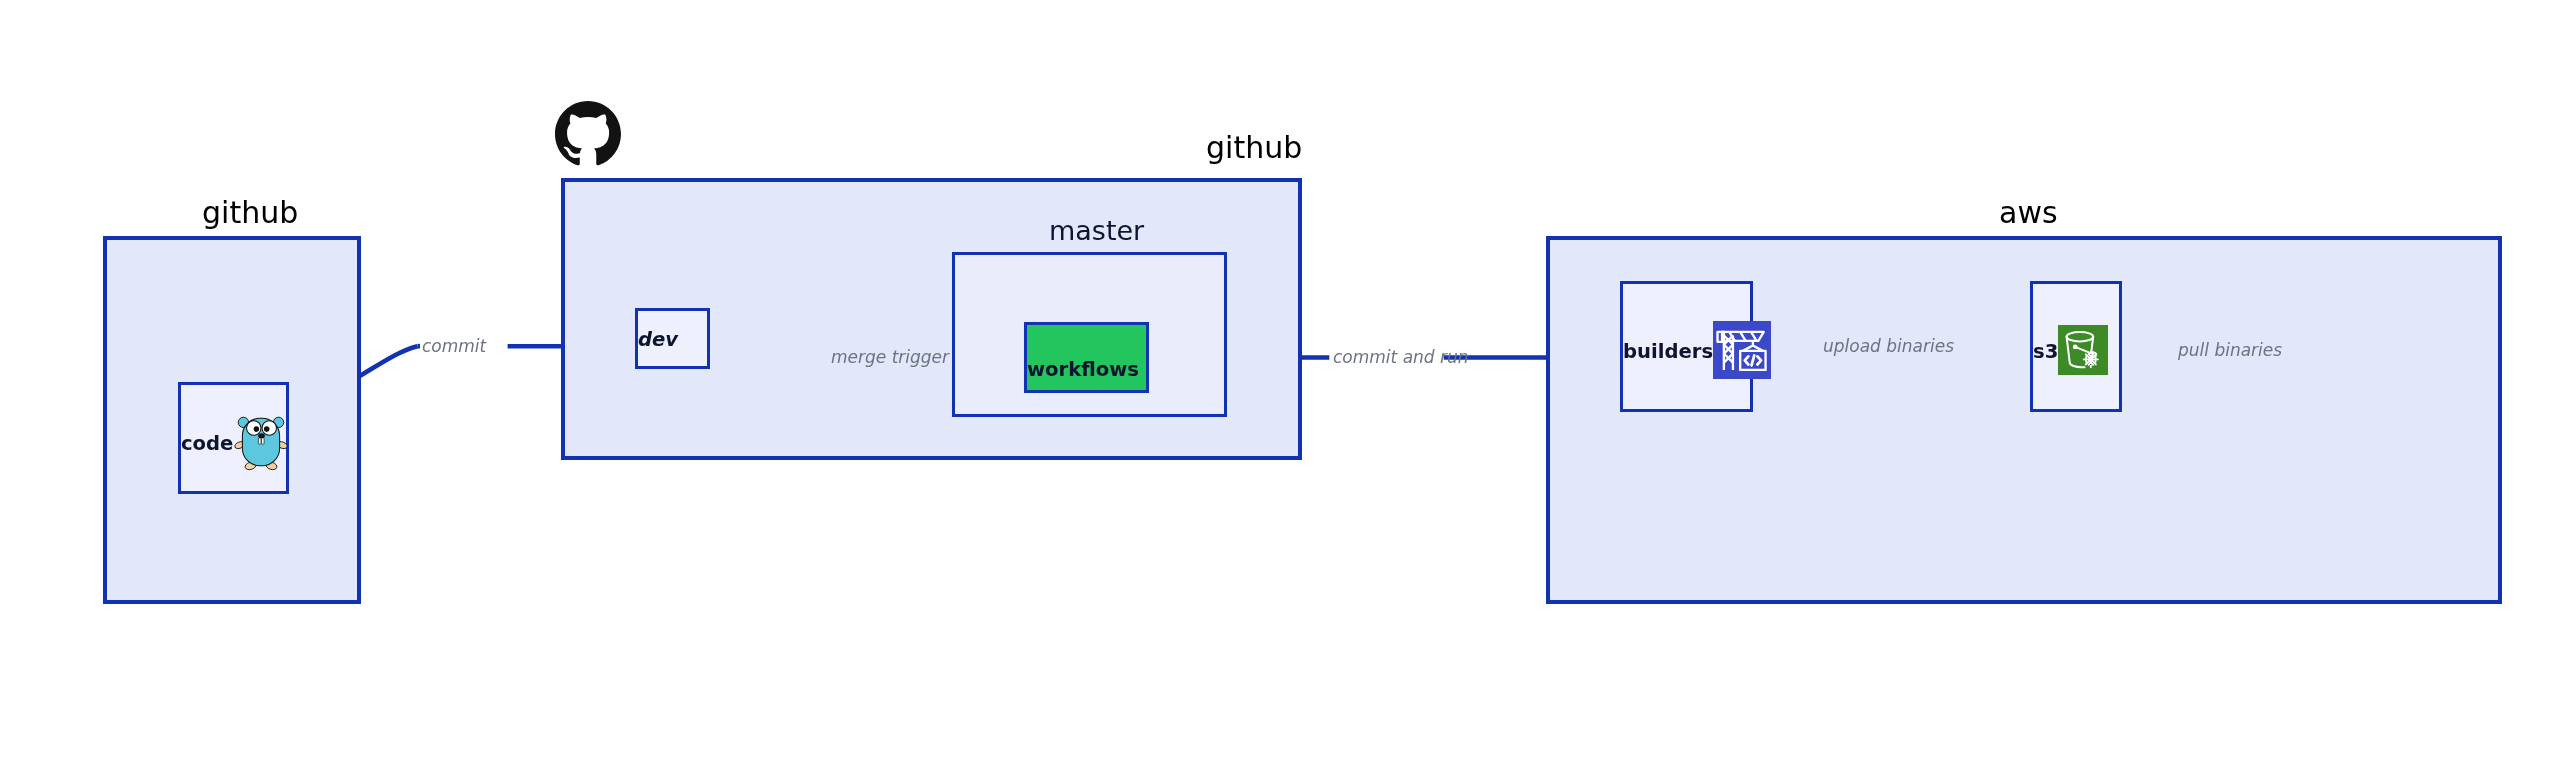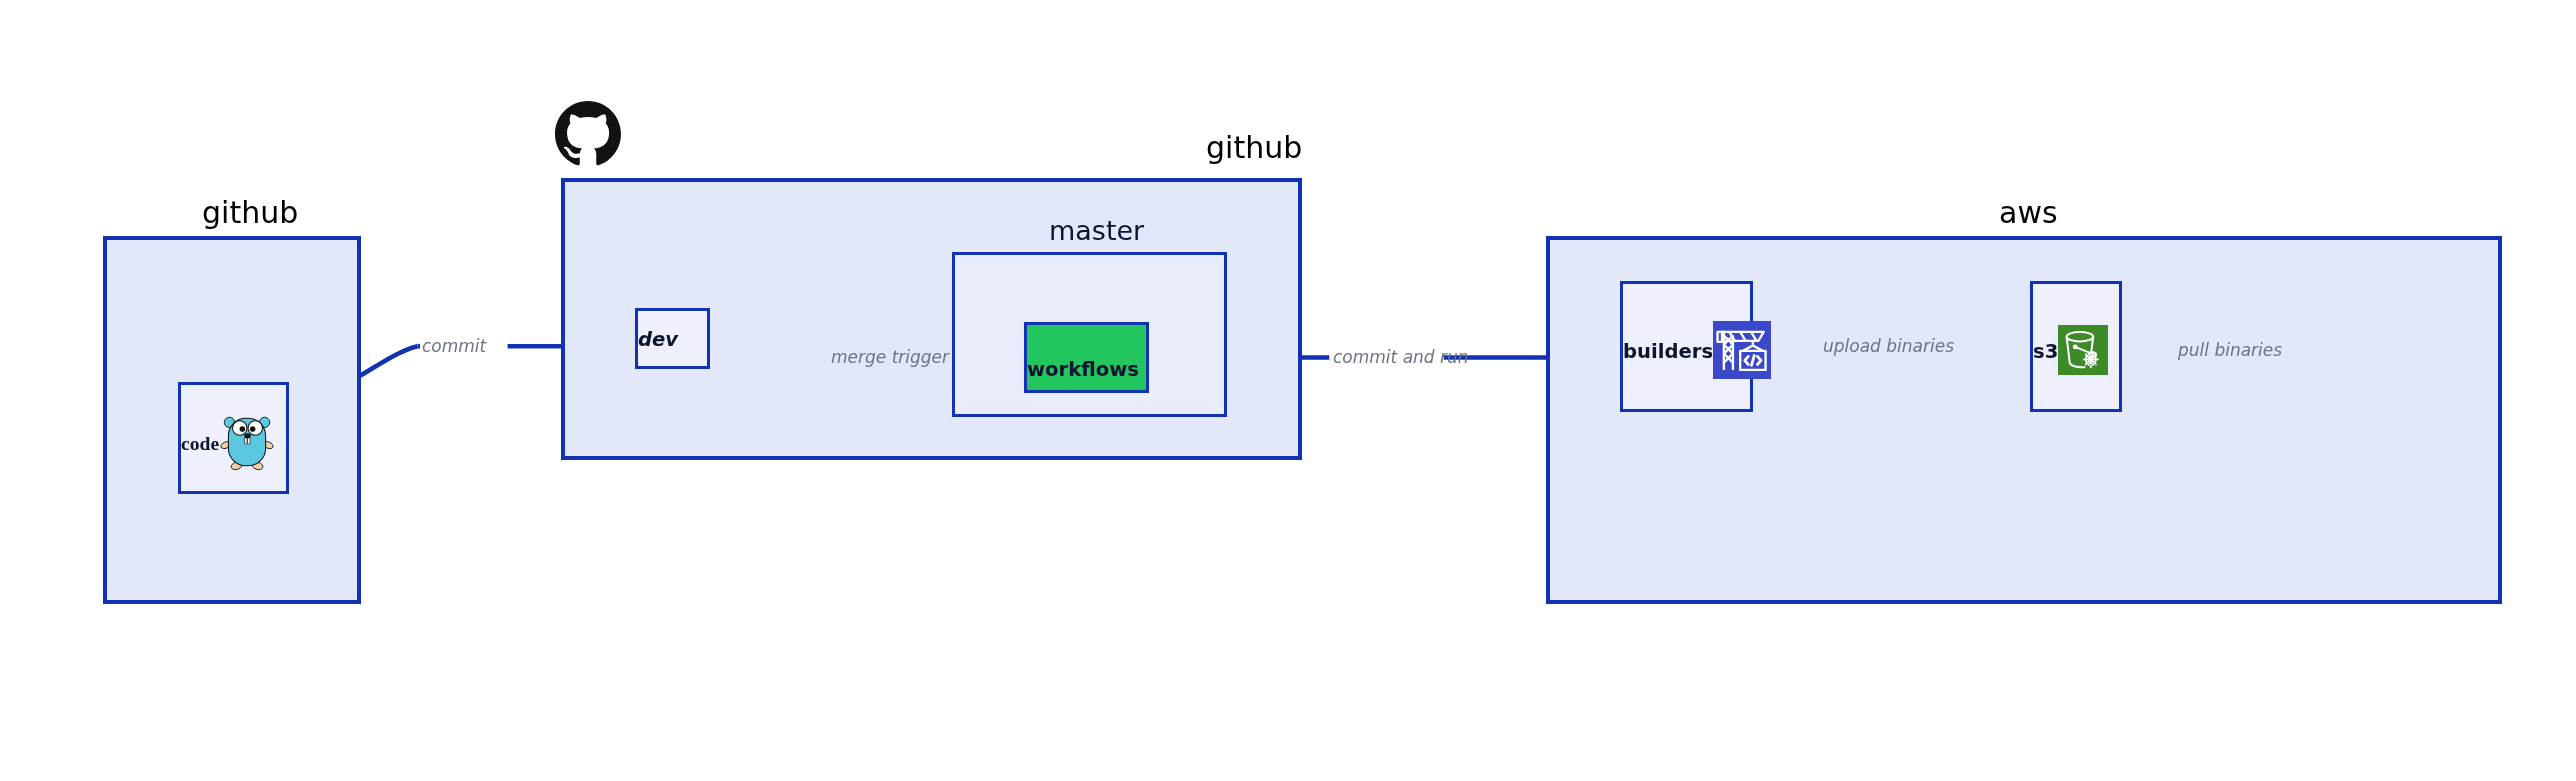--- a/index.html
+++ b/index.html
@@ -165,21 +165,21 @@
         0-.87.31-1.59.82-2.15-.08-.2-.36-1.02.08-2.12 0 0 .67-.21 2.2.82.64-.18 1.32-.27
         2-.27.68 0 1.36.09 2 .27 1.53-1.04 2.2-.82 2.2-.82.44 1.1.16 1.92.08 2.12.51.56.82
         1.27.82 2.15 0 3.07-1.87 3.75-3.65 3.95.29.25.54.73.54 1.48 0 1.07-.01 1.93-.01 2.2
         0 .21.15.46.55.38A8.012 8.012 0 0 0 16 8c0-4.42-3.58-8-8-8z"></path>
     </svg>
   </div>
 
   <div class="zone-label" style="left:202px; top:198px;">github</div>
   <div class="zone" id="zone-local" style="left:103px; top:236px; width:258px; height:368px;"></div>
 
-  <div class="node" id="node-code" style="left:178px; top:382px; width:111px; height:112px;font-family:Liberation Serif, serif;">
+  <div class="node" id="node-code" style="left:178px; top:382px; width:111px; height:112px;">
     <div class="node-title">code</div>
     <div class="node-icon">
       <svg width="56" height="61" viewBox="0 0 108 118" xmlns="http://www.w3.org/2000/svg">
 
         <ellipse cx="34" cy="106" rx="11" ry="7" fill="#f2d0a4" stroke="#111" stroke-width="1.6" transform="rotate(-18 34 106)"></ellipse>
         <ellipse cx="74" cy="106" rx="11" ry="7" fill="#f2d0a4" stroke="#111" stroke-width="1.6" transform="rotate(18 74 106)"></ellipse>
 
         <ellipse cx="13" cy="66" rx="10" ry="6" fill="#f2d0a4" stroke="#111" stroke-width="1.6" transform="rotate(-22 13 66)"></ellipse>
         <ellipse cx="95" cy="66" rx="10" ry="6" fill="#f2d0a4" stroke="#111" stroke-width="1.6" transform="rotate(22 95 66)"></ellipse>
 

